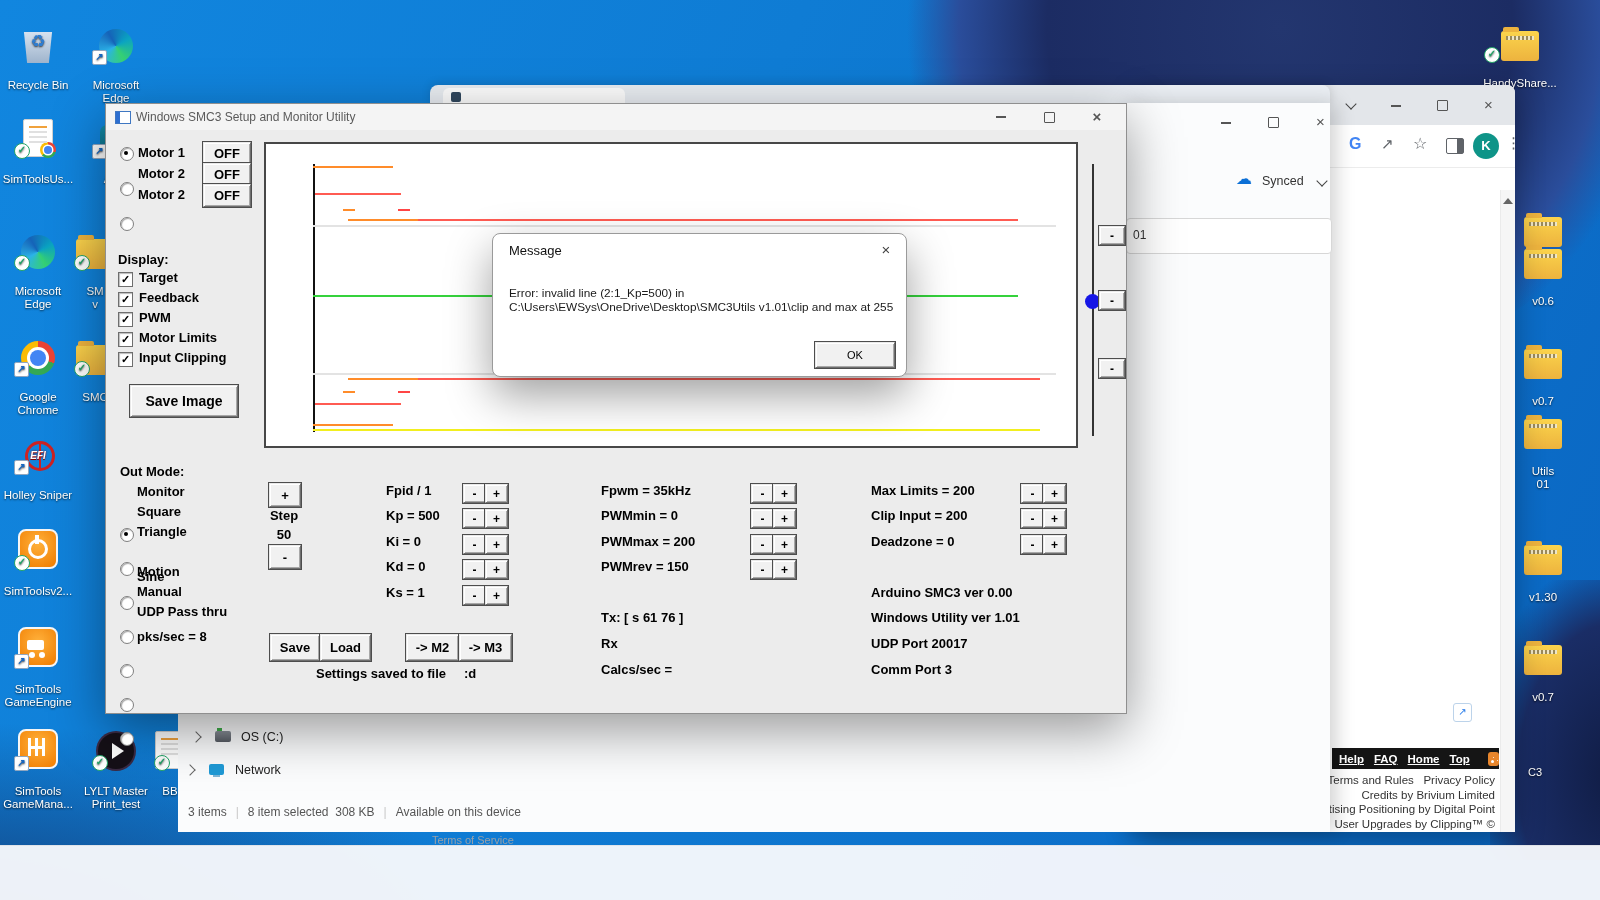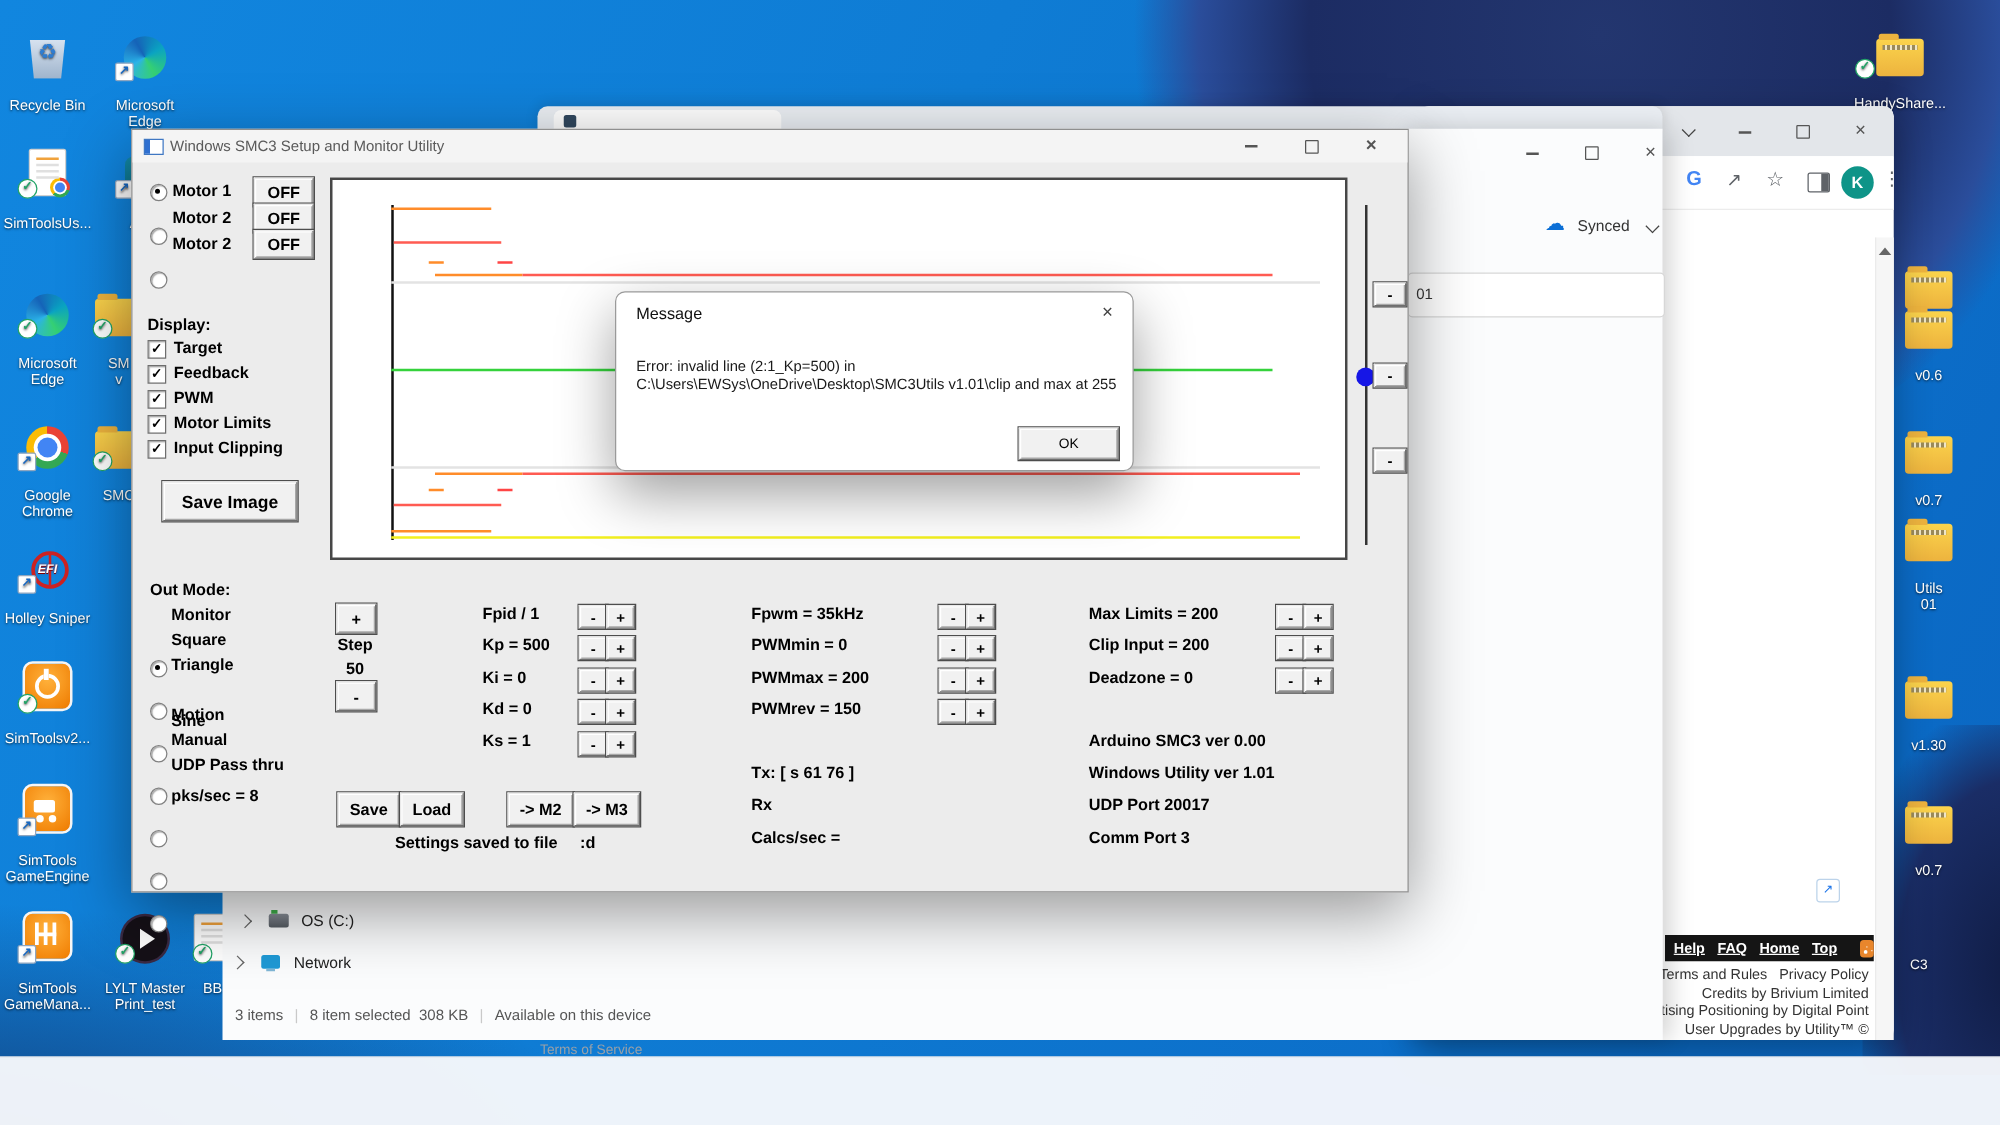--- a/index.html
+++ b/index.html
@@ -286,21 +286,21 @@
     <span>FAQ</span>
     <span>Home</span>
     <span>Top</span>
     <span class="rss"></span>
   </div>
   <div class="abs blines">
     <div><span class="lk">Terms and Rules</span>
       &nbsp;&nbsp;<span class="lk">Privacy Policy</span></div>
     <div><span>Credits by </span><span class="lk">Brivium Limited</span></div>
     <div><span class="lk">rtising Positioning</span><span> by Digital Point</span></div>
-    <div><span>User Upgrades by </span><span class="lk">Utility™ ©</span></div>
+    <div><span>User Upgrades by </span><span class="lk">Clipping™ ©</span></div>
   </div>
   <div class="abs vtog1"></div>
   <div class="abs vtog2"></div>
   <div class="abs expandic">↗</div>
   <div class="abs bscroll">
     <div class="tri-up" style="margin:8px auto 0"></div>
   </div>
 </div>
 
 <div id="xstrip" class="abs">

